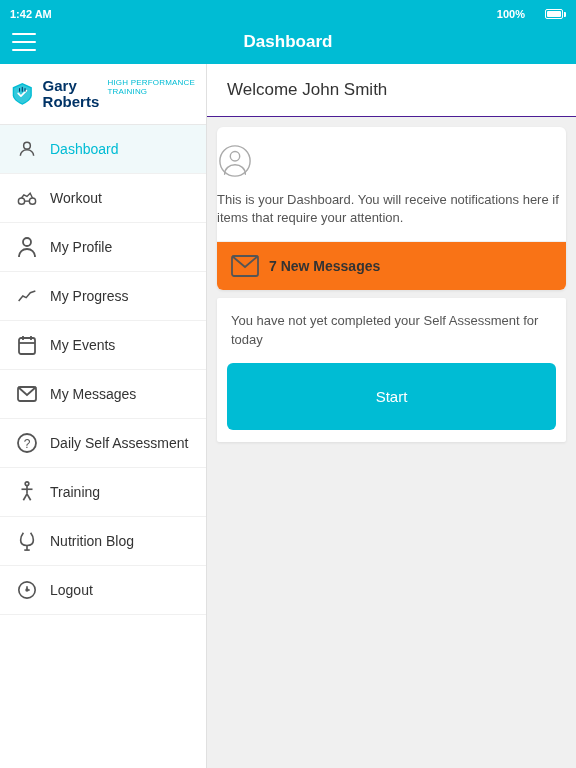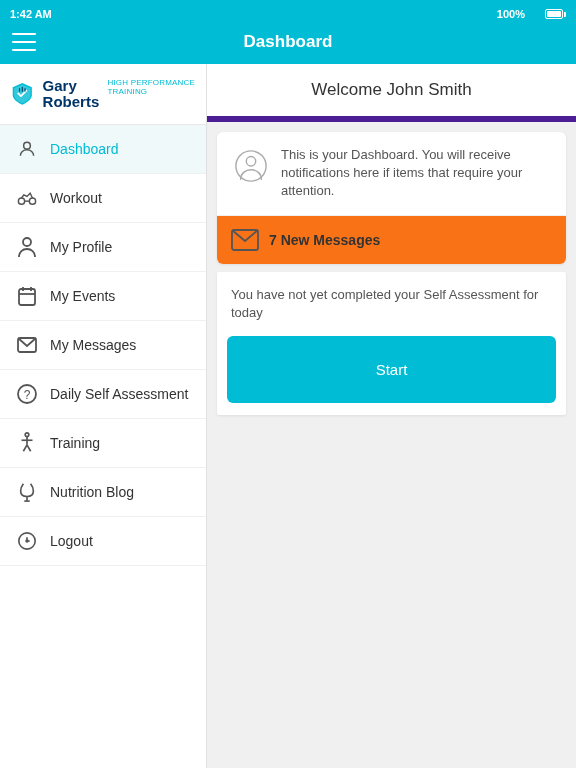--- a/index.html
+++ b/index.html
@@ -149,37 +149,38 @@
       overflow-y: auto;
       padding: 0;
     }
 
     .welcome-text {
       background: white;
       padding: 16px 20px;
       font-size: 17px;
       font-weight: 500;
       color: #333;
-      text-align: center;
-      border-bottom: 6px solid #4c1d95;
+      text-align: left;
+      border-bottom: 1px solid #4c1d95;
     }
 
     .card {
       background: white;
       margin: 10px 10px 0 10px;
       border-radius: 6px;
       overflow: hidden;
       box-shadow: 0 1px 3px rgba(0,0,0,0.08);
     }
 
     .dashboard-info {
       display: flex;
       align-items: flex-start;
       gap: 12px;
-      padding: 14px 16px;
+      padding: 14px 0;
+      flex-direction: column;
     }
     .dashboard-info-icon {
       width: 36px;
       height: 36px;
       display: flex;
       align-items: center;
       justify-content: center;
       flex-shrink: 0;
       margin-top: 2px;
     }
@@ -347,20 +348,30 @@
           <span class="menu-icon">
             <svg width="18" height="22" viewBox="0 0 18 22" fill="none" stroke="currentColor" stroke-width="1.8">
               <circle cx="9" cy="6" r="4"></circle>
                 <path d="M1 21c0-5 3.6-8 8-8s8 3 8 8"></path>
             </svg>
           </span>
           <span>My Profile</span>
         </a>
       </li>
 
+      <li>
+        <a>
+          <span class="menu-icon">
+            <svg width="20" height="16" viewBox="0 0 24 16" fill="none" stroke="currentColor" stroke-width="1.8">
+              <polyline points="2,14 7,8 11,10 16,4 22,2"></polyline>
+            </svg>
+          </span>
+          <span>My Progress</span>
+        </a>
+      </li>
 
       <li>
         <a>
           <span class="menu-icon">
             <svg width="18" height="20" viewBox="0 0 18 20" fill="none" stroke="currentColor" stroke-width="1.8">
               <rect x="1" y="3" width="16" height="16" rx="2"></rect>
               <line x1="5" y1="1" x2="5" y2="5"></line>
                 <line x1="13" y1="1" x2="13" y2="5"></line>
               <line x1="1" y1="8" x2="17" y2="8"></line>
             </svg>

